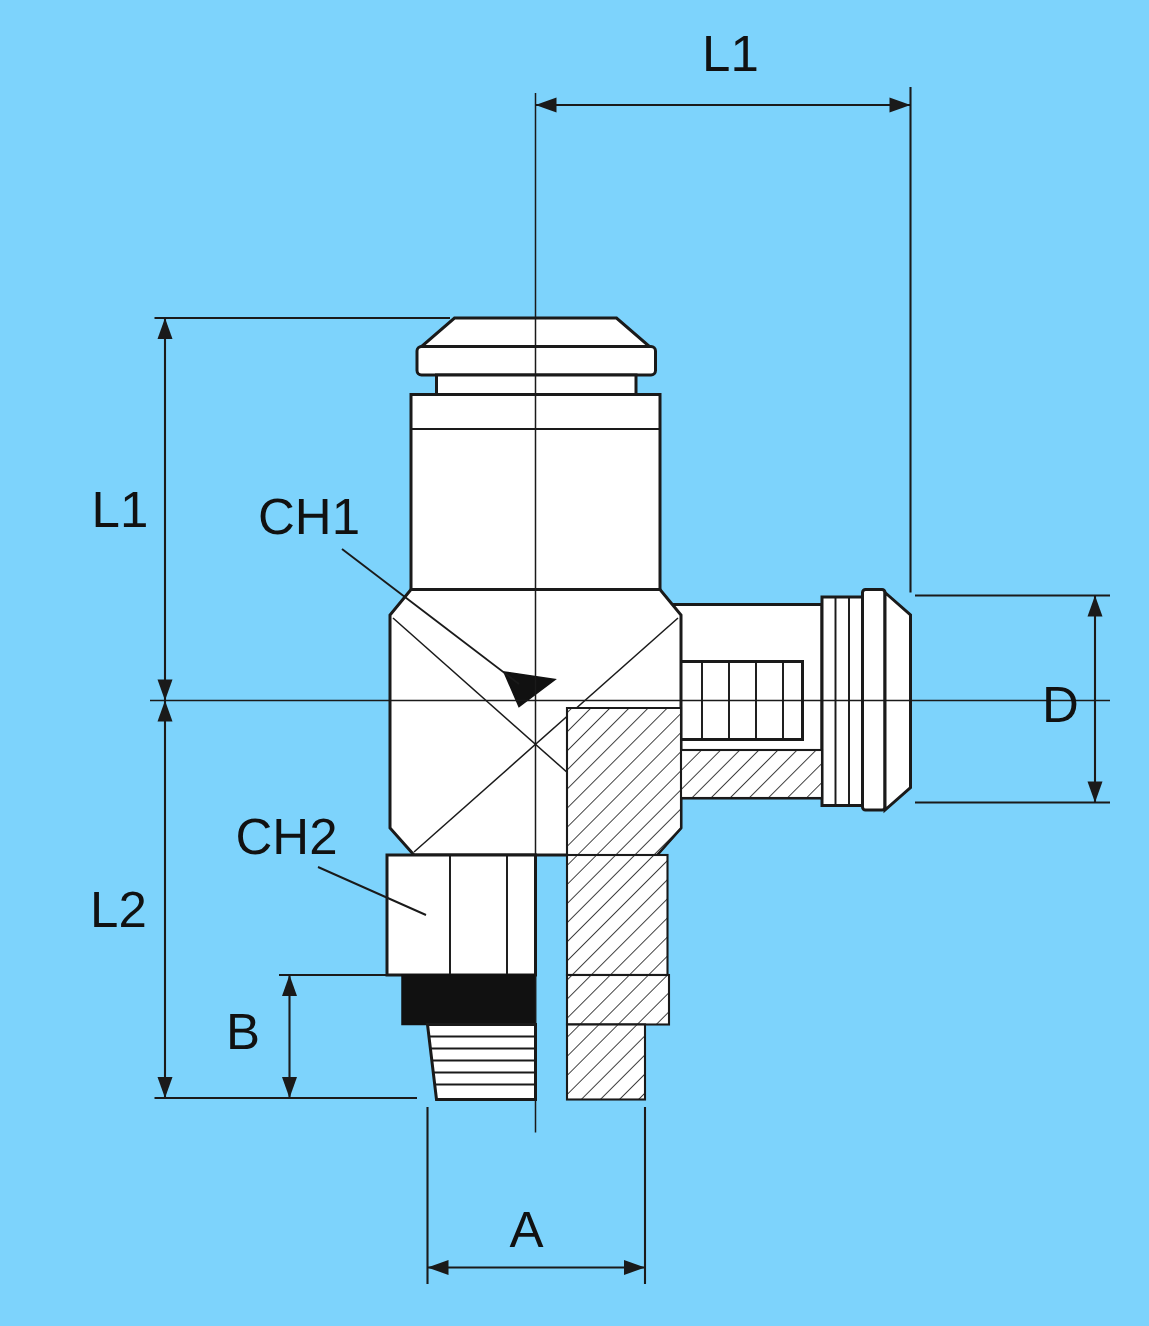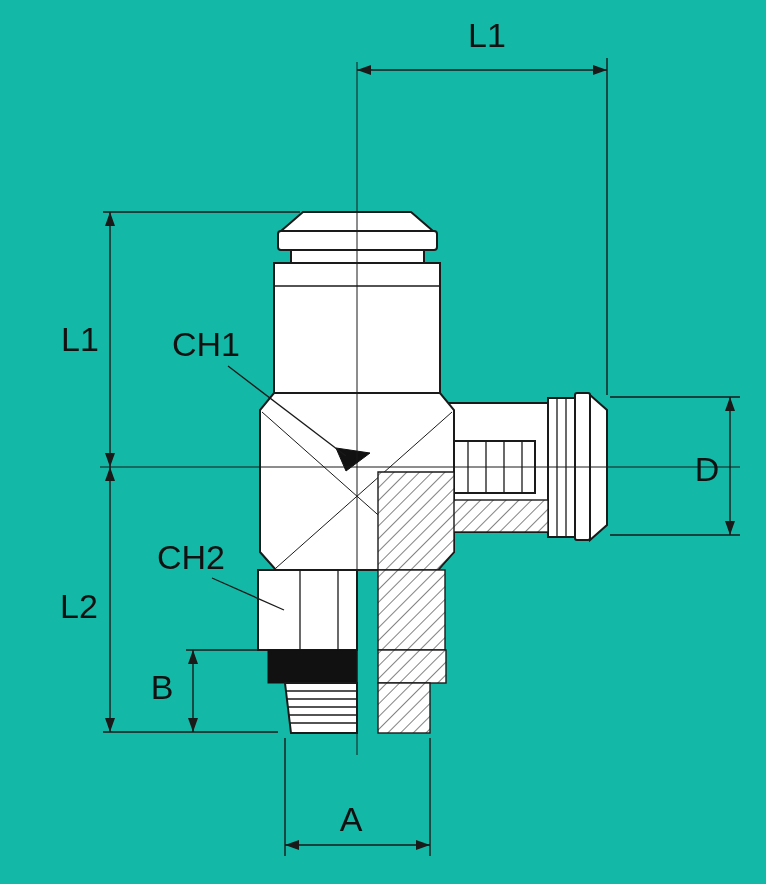--- a/index.html
+++ b/index.html
@@ -4,21 +4,21 @@
 <style>
   html, body {
     margin: 0;
     padding: 0;
     background: #ffffff;
   }
   .canvas {
     position: relative;
     width: 766px;
     height: 884px;
-    background: #14b8a6;
+    background: #7dd3fc;
     overflow: hidden;
     font-family: "Liberation Sans", sans-serif;
   }
   svg { display: block; }
   .outline { fill: #ffffff; stroke: #1a1a1a; stroke-width: 2; }
   .thin    { stroke: #1a1a1a; stroke-width: 1.3; fill: none; }
   .hair    { stroke: #1a1a1a; stroke-width: 1; fill: none; }
   .dim     { stroke: #1a1a1a; stroke-width: 1.4; fill: none; }
   .arrow   { fill: #1a1a1a; stroke: none; }
   .hatchfill { fill: url(#hatch); stroke: #1a1a1a; stroke-width: 1.4; }

